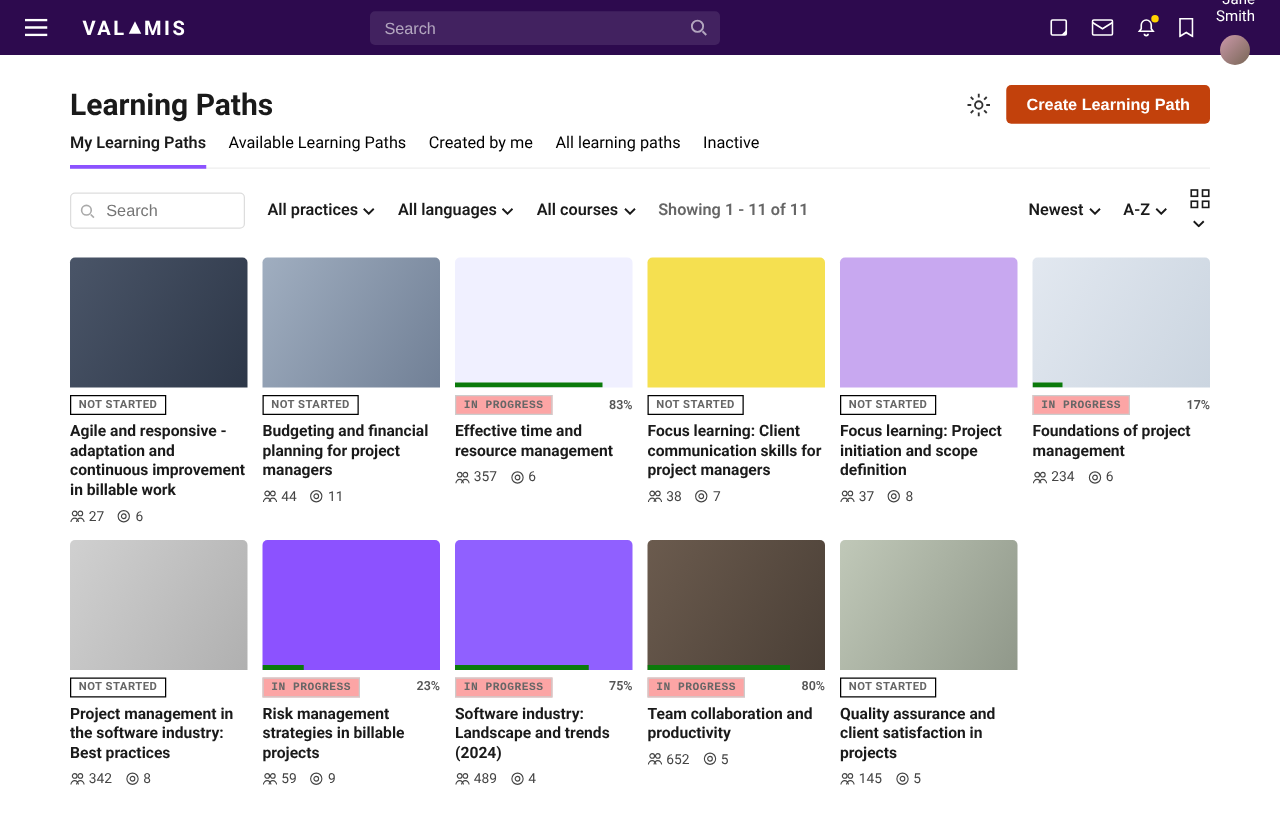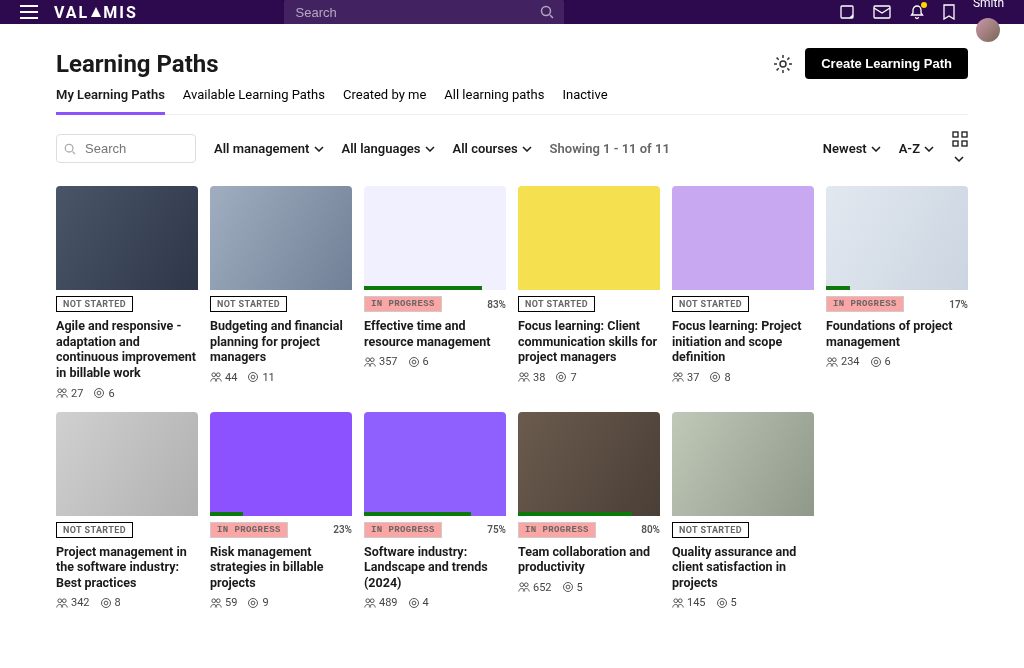--- a/index.html
+++ b/index.html
@@ -1,38 +1,38 @@
 <!DOCTYPE html>
 <html><head>
 <meta charset="utf-8">
 <style>
 * { margin: 0; padding: 0; box-sizing: border-box; }
 body { font-family: -apple-system, BlinkMacSystemFont, "Segoe UI", Roboto, sans-serif; background: #fff; color: #1a1a1a; width: 1024px; }
 
-.header { background: #2d0a4e; height: 24px; display: flex; align-items: center; padding: 0 20px; gap: 16px; }
+.header { background: #2d0a4e; height: 44px; display: flex; align-items: center; padding: 0 20px; gap: 28px; }
 .hamburger { color: #fff; cursor: pointer; }
 .logo { color: #fff; font-weight: 700; font-size: 16px; letter-spacing: 2px; display: flex; align-items: center; }
 .logo-triangle { display: inline-block; margin: 0 1px; }
 .search-wrap { margin-left: auto; margin-right: auto; position: relative; }
 .search-top { background: rgba(255,255,255,0.1); border: none; color: #fff; padding: 6px 36px 6px 12px; border-radius: 4px; width: 280px; font-size: 13px; }
 .search-top::placeholder { color: rgba(255,255,255,0.6); }
 .search-top-icon { position: absolute; right: 10px; top: 50%; transform: translateY(-50%); color: rgba(255,255,255,0.6); }
 .header-icons { display: flex; align-items: center; gap: 18px; margin-left: auto; }
 .header-icon { color: #fff; cursor: pointer; position: relative; }
 .badge-dot { position: absolute; top: -2px; right: -2px; width: 6px; height: 6px; background: #ffd400; border-radius: 50%; }
 .user-section { display: flex; align-items: center; gap: 8px; color: #fff; font-size: 12px; flex-direction: column; }
 .user-name { text-align: right; line-height: 1.2; }
 .avatar { width: 24px; height: 24px; border-radius: 50%; background: linear-gradient(135deg,#c9a,#765); }
 
 .main { padding: 24px 56px; }
 .title-row { display: flex; align-items: center; justify-content: space-between; }
 .page-title { font-size: 24px; font-weight: 700; }
 .title-actions { display: flex; align-items: center; gap: 12px; }
 .gear-icon { cursor: pointer; color: #333; }
-.btn-primary { background: #000000; color: #fff; border: none; padding: 8px 16px; border-radius: 4px; font-size: 13px; font-weight: 600; cursor: pointer; text-align: center; }
+.btn-primary { background: #c2410c; color: #fff; border: none; padding: 8px 16px; border-radius: 4px; font-size: 13px; font-weight: 600; cursor: pointer; text-align: center; }
 
 .tabs { display: flex; gap: 18px; border-bottom: 1px solid #eee; margin-bottom: 16px; }
 .tab { padding: 8px 0 10px; font-size: 13px; color: #000000; cursor: pointer; }
 .tab.active { color: #1a1a1a; font-weight: 600; border-bottom: 3px solid #8c52ff; margin-bottom: -1px; }
 
 .filter-row { display: flex; align-items: center; gap: 18px; margin-bottom: 20px; }
 .filter-search { border: 1px solid #ddd; border-radius: 4px; padding: 6px 10px 6px 28px; font-size: 13px; width: 140px; background: #fff; }
 .filter-search-wrap { position: relative; }
 .filter-search-icon { position: absolute; left: 8px; top: 50%; transform: translateY(-50%); color: #aaa; }
 .filter-dd { font-size: 13px; font-weight: 600; cursor: pointer; display: flex; align-items: center; gap: 4px; }
@@ -149,21 +149,21 @@
     <div class="filter-search-wrap">
       <span class="filter-search-icon">
         <svg width="12" height="12" viewBox="0 0 14 14">
             <circle cx="6" cy="6" r="4.5" fill="none" stroke="currentColor" stroke-width="1.5"></circle>
             <path d="M10 10l3 3" stroke="currentColor" stroke-width="1.5"></path>
           </svg>
       </span>
       <input class="filter-search" placeholder="Search" style="">
     </div>
     <div class="filter-dd">
-        <span>All management</span>
+        <span>All practices</span>
         <svg width="10" height="6" viewBox="0 0 10 6">
           <path d="M1 1l4 4 4-4" fill="none" stroke="currentColor" stroke-width="1.5"></path>
         </svg>
       </div>
     <div class="filter-dd">
         <span>All languages</span>
         <svg width="10" height="6" viewBox="0 0 10 6">
           <path d="M1 1l4 4 4-4" fill="none" stroke="currentColor" stroke-width="1.5"></path>
         </svg>
       </div>

